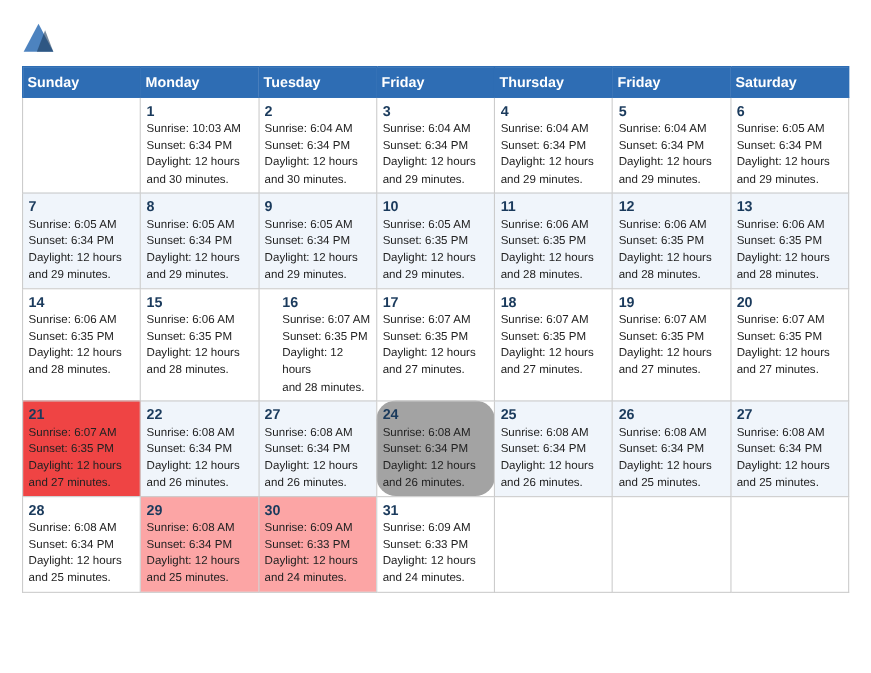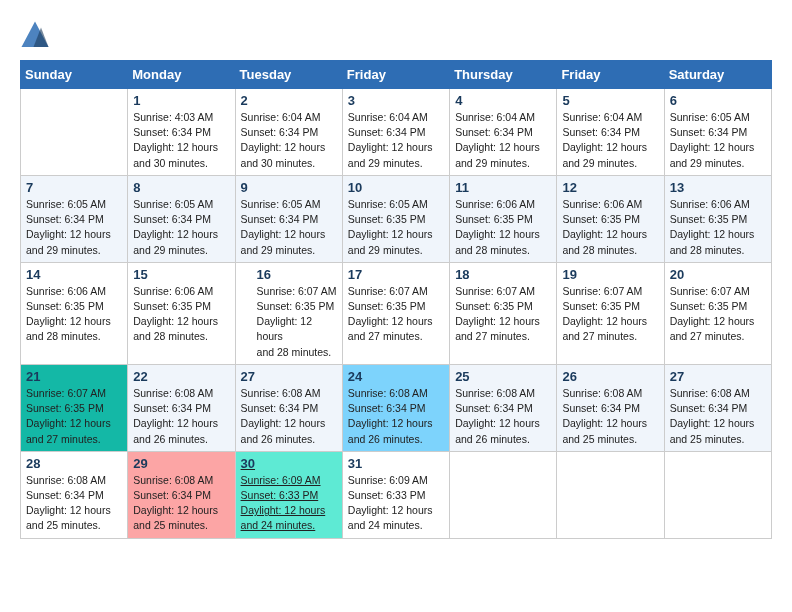--- a/index.html
+++ b/index.html
@@ -122,21 +122,21 @@
         <th>Thursday</th>
         <th>Friday</th>
         <th>Saturday</th>
       </tr>
   </thead>
   <tbody>
   <tr>
         <td class="empty"></td>
         <td style="background: rgb(255, 255, 255);">
           <span class="day-num">1</span>
-          <div class="day-info" style="white-space: pre-line;">Sunrise: 4:03 AM
+          <div class="day-info" style="white-space: pre-line;">Sunrise: 10:03 AM
 Sunset: 6:34 PM
 Daylight: 12 hours
 and 30 minutes.</div>
         </td>
         <td style="background: rgb(255, 255, 255);">
           <span class="day-num">2</span>
           <div class="day-info" style="white-space: pre-line;">Sunrise: 6:04 AM
 Sunset: 6:34 PM
 Daylight: 12 hours
 and 30 minutes.</div>
@@ -266,42 +266,42 @@
         </td>
         <td style="background: rgb(255, 255, 255);">
           <span class="day-num">20</span>
           <div class="day-info" style="white-space: pre-line;">Sunrise: 6:07 AM
 Sunset: 6:35 PM
 Daylight: 12 hours
 and 27 minutes.</div>
         </td>
       </tr>
       <tr>
-        <td style="background: #14b8a6;">
+        <td style="background: #ef4444;">
           <span class="day-num">21</span>
           <div class="day-info" style="white-space: pre-line;">Sunrise: 6:07 AM
 Sunset: 6:35 PM
 Daylight: 12 hours
 and 27 minutes.</div>
         </td>
         <td style="background: rgb(240, 245, 251);">
           <span class="day-num">22</span>
           <div class="day-info" style="white-space: pre-line;">Sunrise: 6:08 AM
 Sunset: 6:34 PM
 Daylight: 12 hours
 and 26 minutes.</div>
         </td>
         <td style="background: rgb(240, 245, 251);">
           <span class="day-num">27</span>
           <div class="day-info" style="white-space: pre-line;">Sunrise: 6:08 AM
 Sunset: 6:34 PM
 Daylight: 12 hours
 and 26 minutes.</div>
         </td>
-        <td style="background: #7dd3fc;">
+        <td style="background: #a3a3a3; border-radius: 18px;">
           <span class="day-num">24</span>
           <div class="day-info" style="white-space: pre-line;">Sunrise: 6:08 AM
 Sunset: 6:34 PM
 Daylight: 12 hours
 and 26 minutes.</div>
         </td>
         <td style="background: rgb(240, 245, 251); margin-left: 37px;">
           <span class="day-num">25</span>
           <div class="day-info" style="white-space: pre-line;">Sunrise: 6:08 AM
 Sunset: 6:34 PM
@@ -331,21 +331,21 @@
 Daylight: 12 hours
 and 25 minutes.</div>
         </td>
         <td style="background: #fca5a5;">
           <span class="day-num">29</span>
           <div class="day-info" style="white-space: pre-line;">Sunrise: 6:08 AM
 Sunset: 6:34 PM
 Daylight: 12 hours
 and 25 minutes.</div>
         </td>
-        <td style="background: #5eead4; text-decoration: underline;">
+        <td style="background: #fca5a5;">
           <span class="day-num">30</span>
           <div class="day-info" style="white-space: pre-line;">Sunrise: 6:09 AM
 Sunset: 6:33 PM
 Daylight: 12 hours
 and 24 minutes.</div>
         </td>
         <td style="background: rgb(255, 255, 255);">
           <span class="day-num">31</span>
           <div class="day-info" style="white-space: pre-line;">Sunrise: 6:09 AM
 Sunset: 6:33 PM

